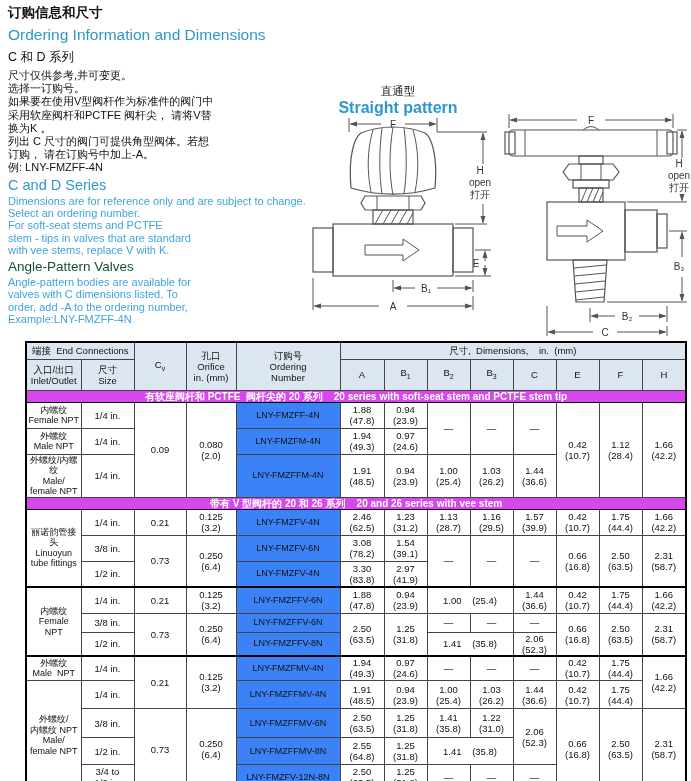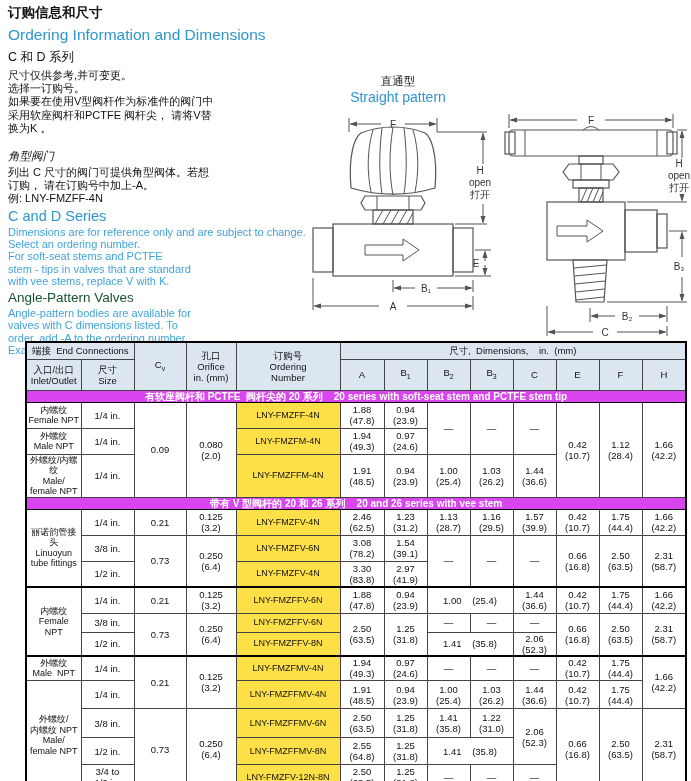--- a/index.html
+++ b/index.html
@@ -11,70 +11,69 @@
   .t-en{font-size:15.5px;color:#2e96ce;margin:0 0 5px 0;font-weight:400;}
   .s-cn{font-size:12.5px;margin:0 0 3px 0;}
   .cnl{font-size:11px;line-height:13.2px;}
   .ang-cn{font-size:11.5px;font-style:italic;margin:14px 0 2px 0;}
   .s-en{font-size:14.5px;color:#2e96ce;margin:2px 0 2px 0;}
   .enl{font-size:11px;line-height:12.3px;color:#3fa4db;}
   .ang-en{font-size:13.5px;color:#14532d;margin:3px 0 2px 0;}
   
   .dg-title{position:absolute;text-align:center;}
   .dg-cn{font-size:11.5px;color:#111;}
-  .dg-en{font-size:14px;color:#2e96ce;}
+  .dg-en{font-size:16px;color:#2e96ce;font-weight:bold;}
   svg text{font-size:10px;fill:#333;}
   svg .dim{stroke:#555;stroke-width:1;fill:none;}
   svg .bodyln{stroke:#555;stroke-width:1.2;fill:none;}
   svg .ah{fill:#555;stroke:none;}
   svg .flow{fill:#fff;stroke:#555;stroke-width:1;}
   
   .tbl-wrap{position:absolute;left:25px;top:341px;}
   table{border-collapse:collapse;table-layout:fixed;width:662px;border:2px solid #000;}
   td{border:1px solid #444;text-align:center;vertical-align:middle;
      font-size:9.5px;line-height:11px;padding:0 1px;white-space:pre-wrap;color:#111;}
   td.hd{background:#dce6f1;}
-  td.ord{background:#fde047;font-size:9px;}
+  td.ord{background:#3b82f6;font-size:9px;}
   td.conn{font-size:9px;line-height:10.5px;}
   td.band{background:#d946ef;color:#fff;font-weight:700;font-size:10px;border:1px solid #000;}
   tr.tsep td{border-top:2px solid #000;}
   sub{font-size:7px;}
 </style>
 </head>
 <body>
 
 <div class="page">
 
   <div class="lt">
     <div class="t-cn">订购信息和尺寸</div>
     <div class="t-en">Ordering Information and Dimensions</div>
     <div class="s-cn">C 和 D 系列</div>
     <div class="cnl">尺寸仅供参考,并可变更。</div>
     <div class="cnl">选择一订购号。</div>
     <div class="cnl">如果要在使用V型阀杆作为标准件的阀门中</div>
     <div class="cnl">采用软座阀杆和PCTFE 阀杆尖， 请将V替</div>
     <div class="cnl">换为K 。</div>
-    <div class="ang-cn">角型阀门</div>
     <div class="cnl">列出 C 尺寸的阀门可提供角型阀体。若想</div>
     <div class="cnl">订购， 请在订购号中加上-A。</div>
     <div class="cnl">例: LNY-FMZFF-4N</div>
     <div class="s-en">C and D Series</div>
     <div class="enl">Dimensions are for reference only and are subject to change.</div>
     <div class="enl">Select an ordering number.</div>
     <div class="enl">For soft-seat stems and PCTFE</div>
     <div class="enl">stem  - tips in valves that are standard</div>
     <div class="enl">with vee stems, replace V  with  K.</div>
     <div class="ang-en">Angle-Pattern Valves</div>
     <div class="enl">Angle-pattern bodies are available for</div>
     <div class="enl">valves with C  dimensions listed. To</div>
     <div class="enl">order, add -A  to the ordering number,</div>
     <div class="enl">Example:LNY-FMZFF-4N</div>
   </div>
 
-  <div class="dg-title" style="left:303px;top:74px;width:190px;">
+  <div class="dg-title" style="left:303px;top:84px;width:190px;">
     <div class="dg-cn">直通型</div>
     <div class="dg-en">Straight pattern</div>
   </div>
   <svg style="position:absolute;left:303px;top:112px;" width="190" height="210" viewBox="0 0 190 210">
 
     <line class="dim" x1="46" y1="6" x2="46" y2="20"></line>
       <line class="dim" x1="134" y1="6" x2="134" y2="20"></line>
     <line class="dim" x1="48" y1="12" x2="78" y2="12"></line>
       <polygon class="ah" points="46,12 54,9.5 54,14.5"></polygon>
     <line class="dim" x1="102" y1="12" x2="132" y2="12"></line>

